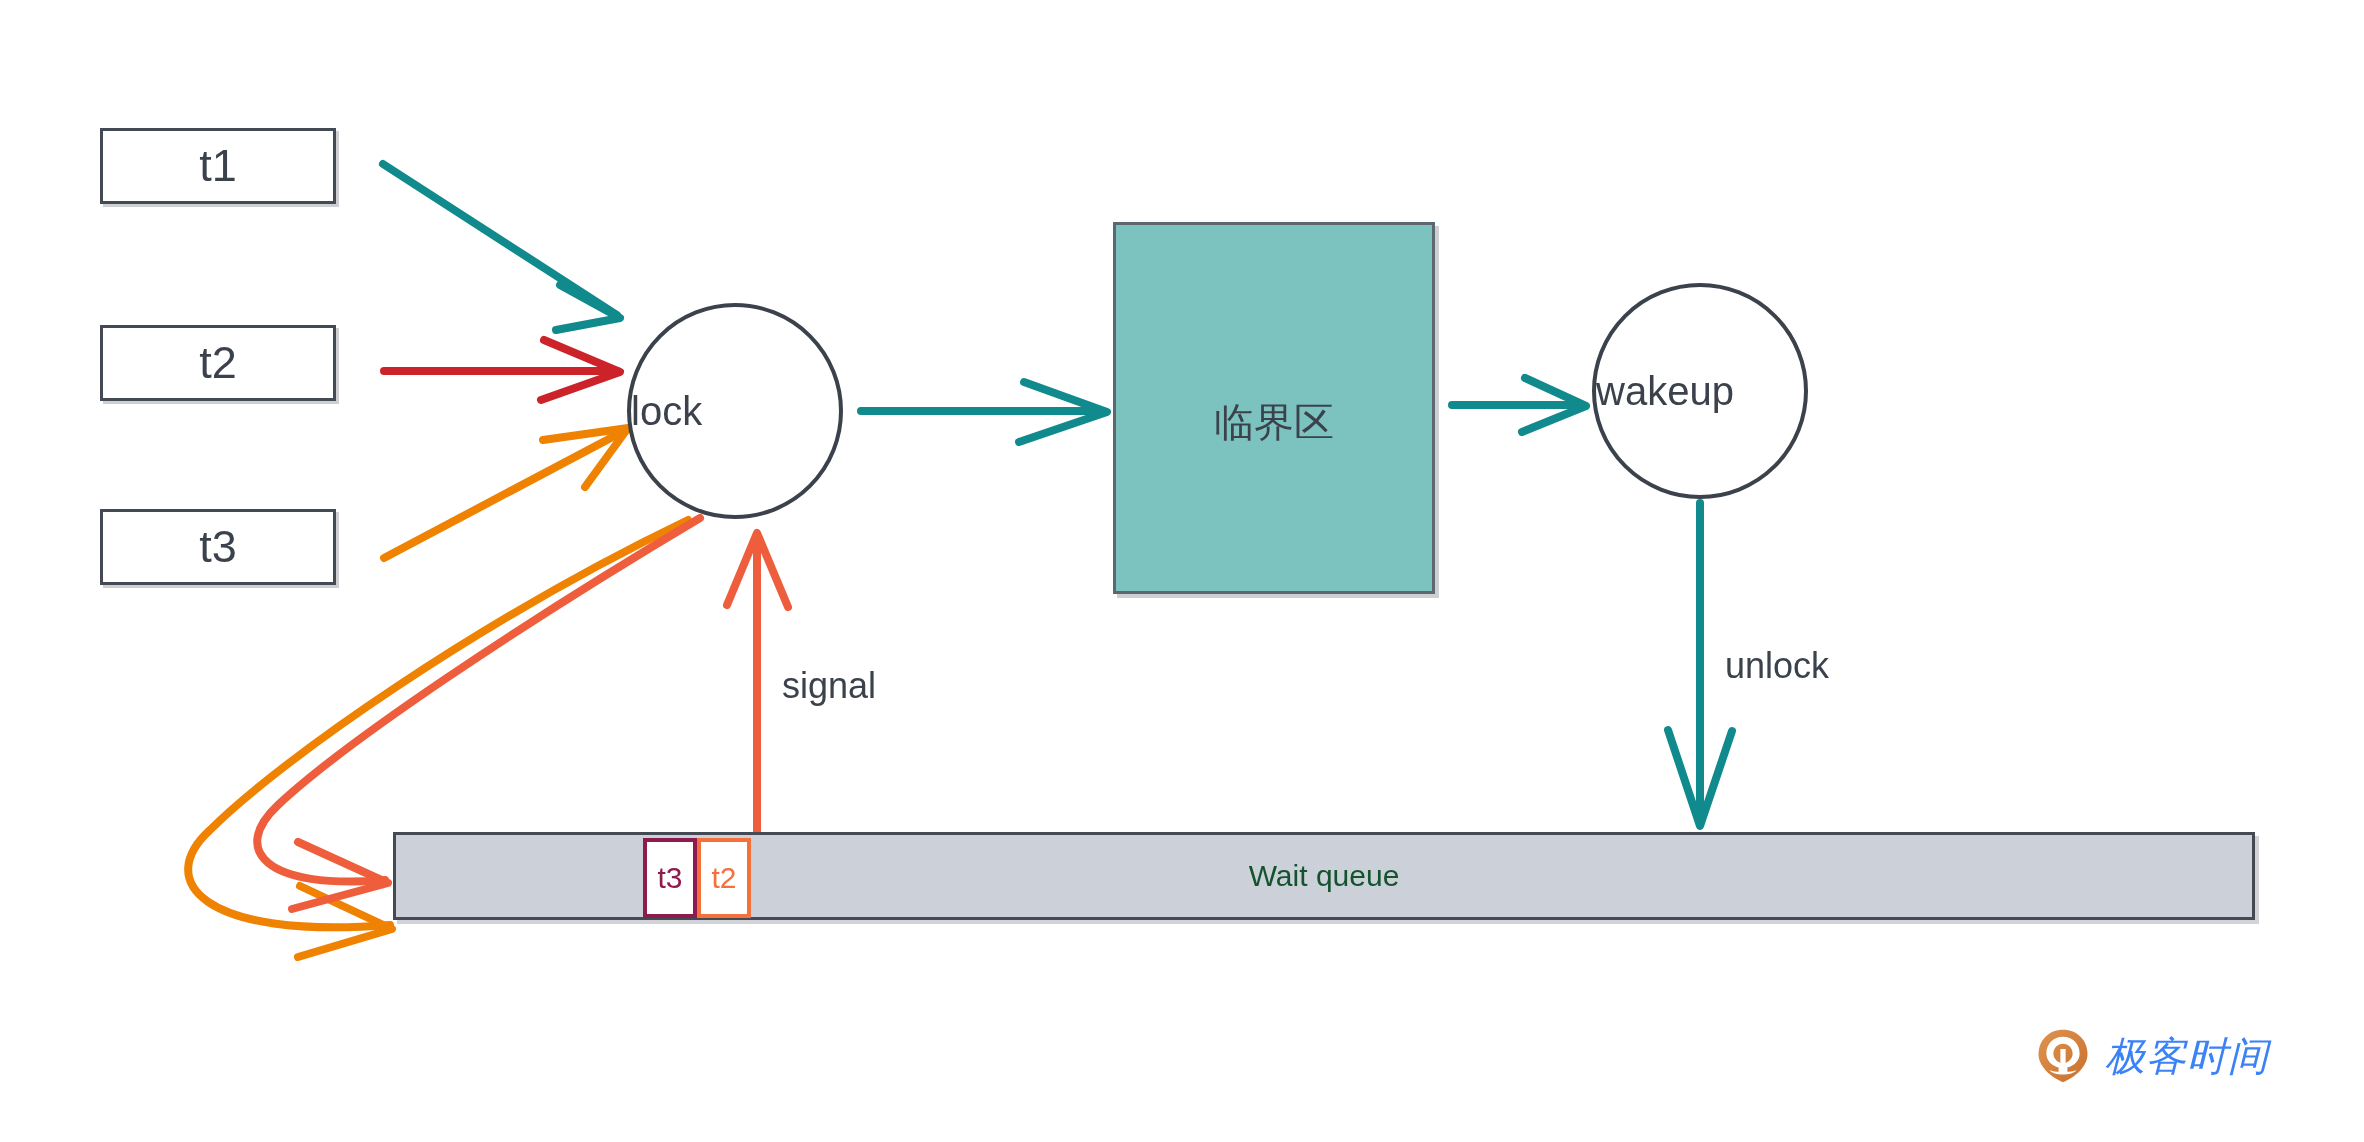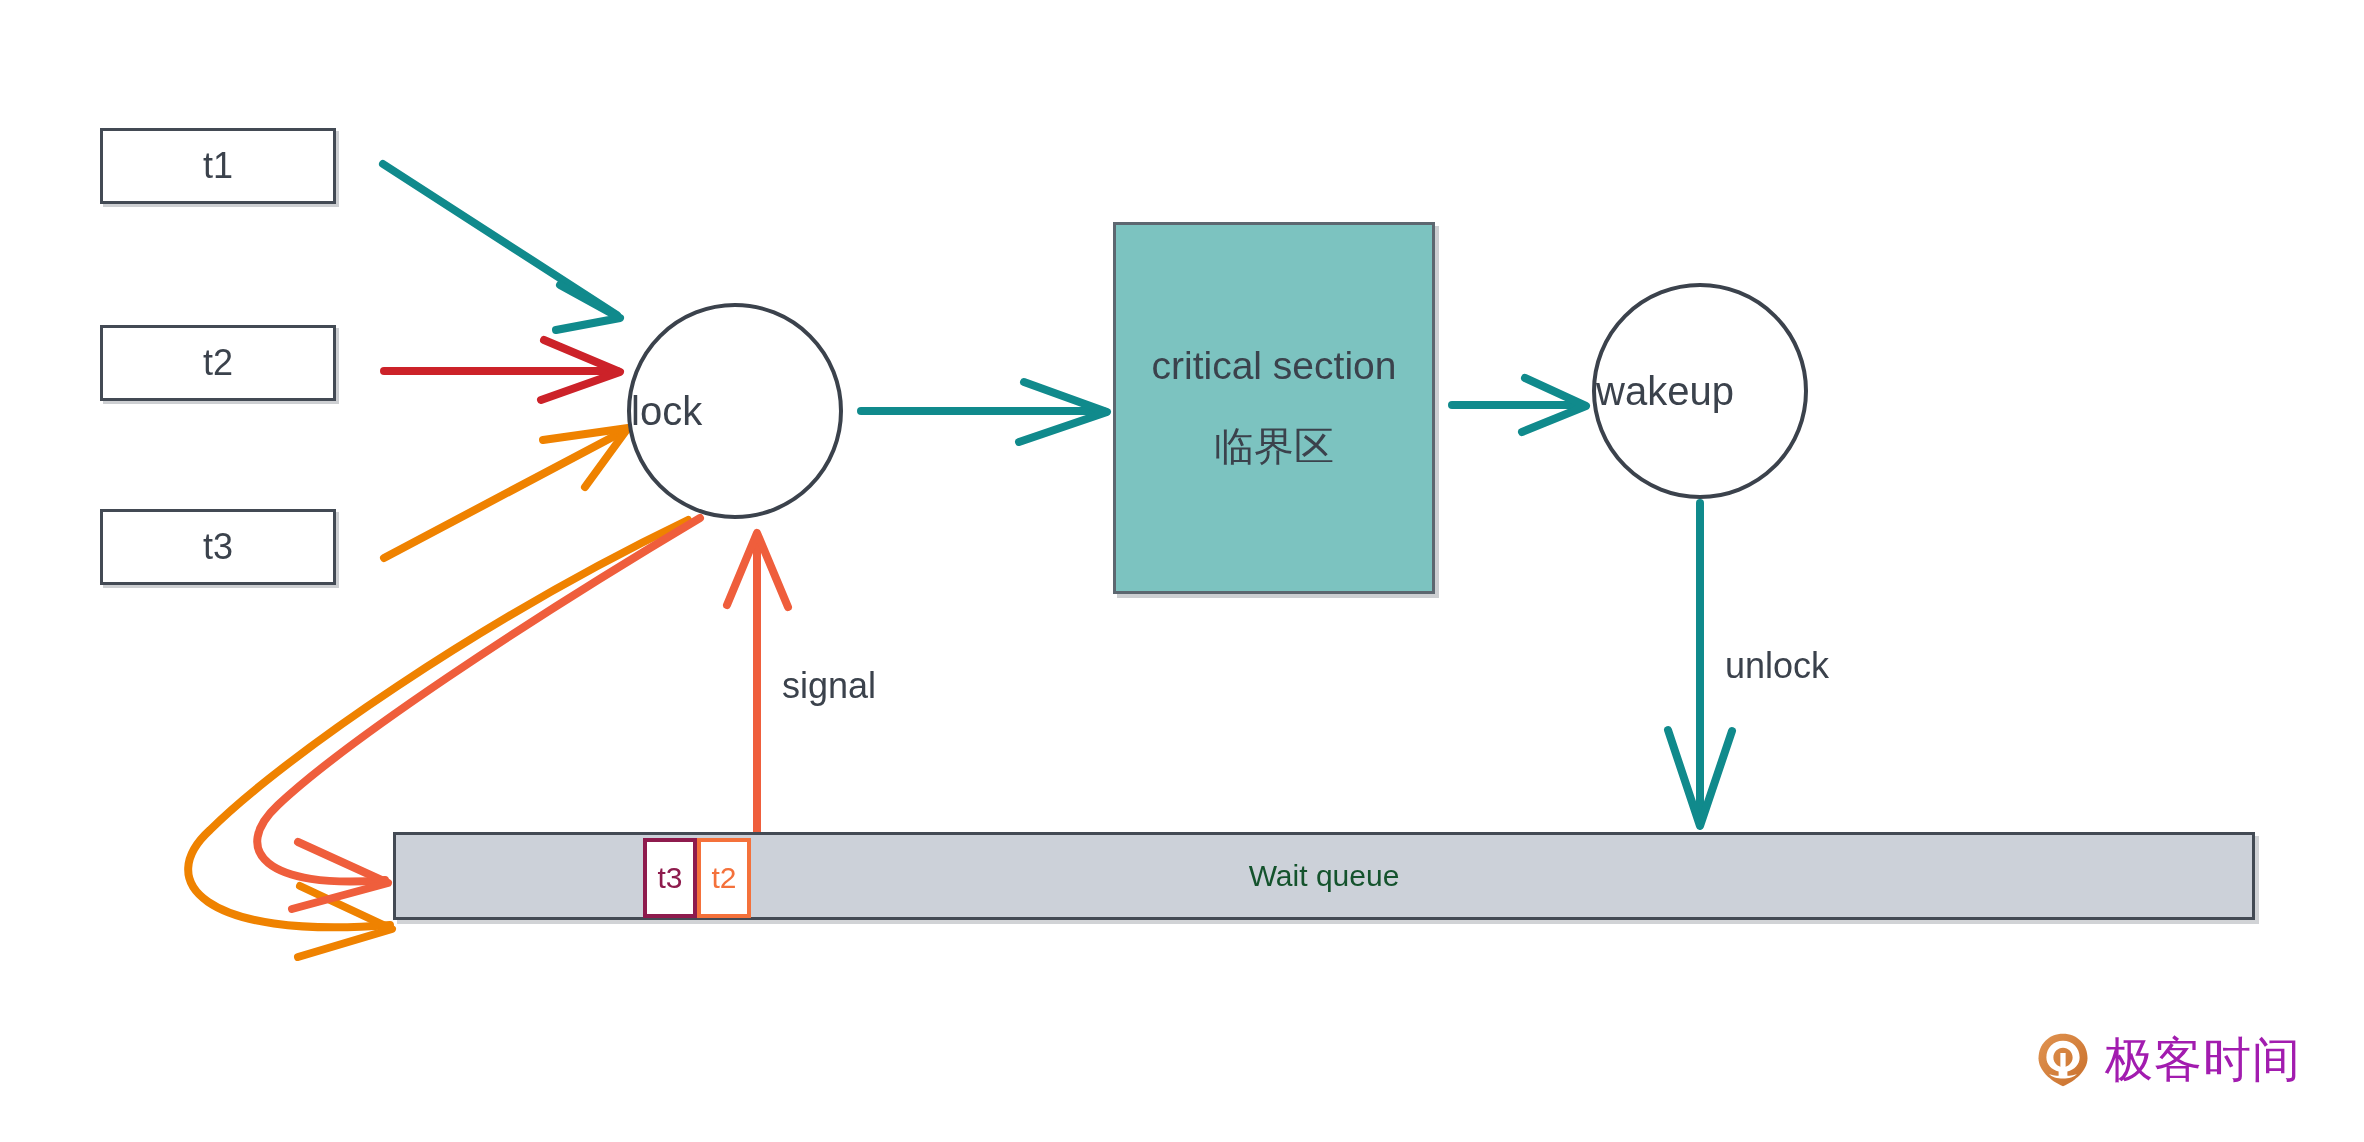--- a/index.html
+++ b/index.html
@@ -28,21 +28,21 @@
   .thread-box {
     position: absolute;
     width: 236px;
     height: 76px;
     background: #ffffff;
     border: 3px solid #434a54;
     box-shadow: 3px 3px 0 rgba(90,97,107,0.30);
     display: flex;
     align-items: center;
     justify-content: center;
-    font-size: 36px;
+    font-size: 45px;
     color: #3b424c;
     box-sizing: border-box;
   }
   #thread-t1 { left: 100px; top: 128px; }
   #thread-t2 { left: 100px; top: 325px; }
   #thread-t3 { left: 100px; top: 509px; }
 
   
   .circle-node {
     position: absolute;
@@ -147,24 +147,25 @@
     display: flex;
     align-items: center;
     gap: 14px;
   }
   #brand-logo .brand-mark {
     width: 56px;
     height: 56px;
     flex: 0 0 auto;
   }
   #brand-logo .brand-text {
-    font-size: 48px;
-    color: #a21caf;
+    font-size: 40px;
+    color: #3b82f6;
     letter-spacing: 1px;
     white-space: nowrap;
+    font-style: italic;
   }
 </style>
 </head>
 <body>
 
 <div id="canvas">
 
   <svg id="vector-layer" viewBox="0 0 2364 1142" xmlns="http://www.w3.org/2000/svg">
 
     <g>
@@ -221,22 +222,20 @@
   </div>
   <div class="thread-box" id="thread-t3">
     <span>t3</span>
   </div>
 
   <div class="circle-node" id="lock-node">
     <span>lock</span>
   </div>
 
   <div id="critical-section">
-    <div class="cs-en">critical
-section</div>
     <div class="cs-zh">临界区</div>
   </div>
 
   <div class="circle-node" id="unlock-node">
     <span>wakeup</span>
   </div>
 
   <div id="wait-queue">
     <span>Wait queue</span>
   </div>

